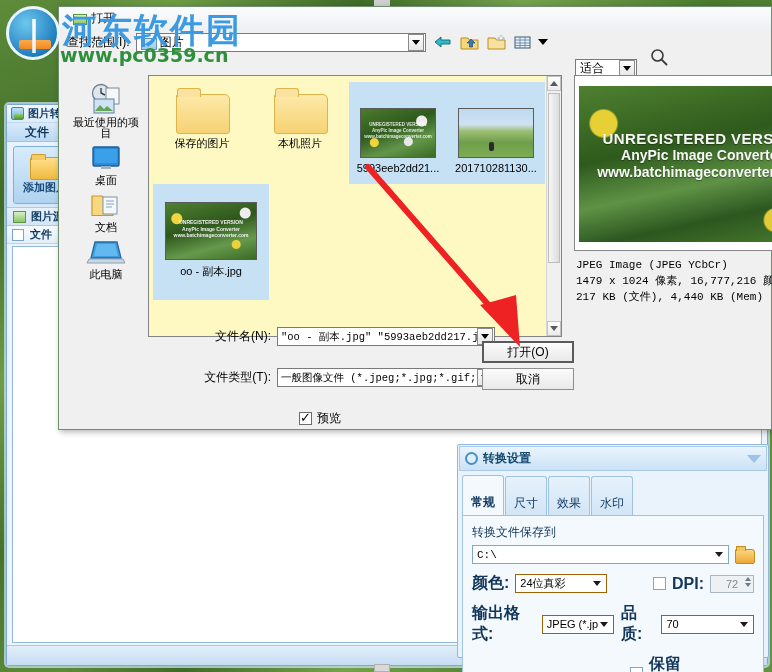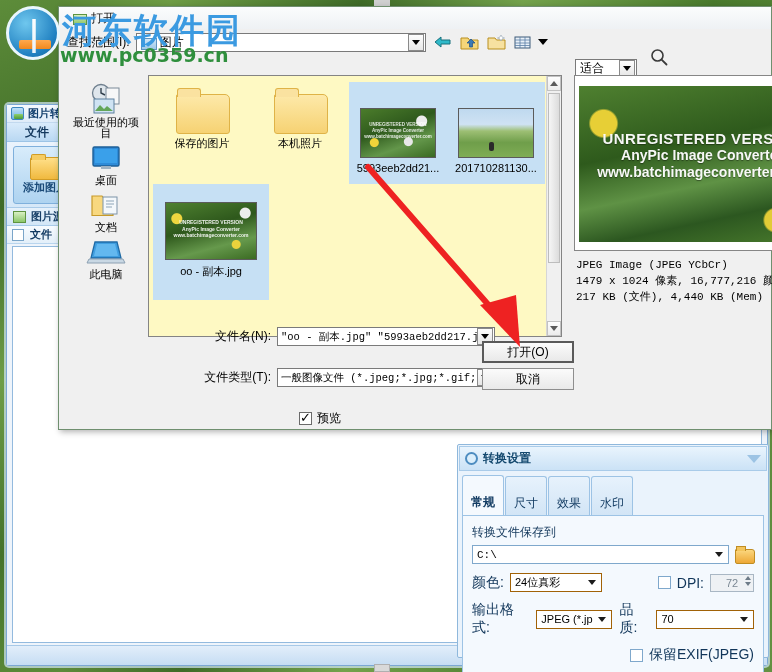--- a/index.html
+++ b/index.html
@@ -187,21 +187,21 @@
     width: 19px; height: 17px; position: relative; flex: none;
   }
   .cv-browse::before {
     content:""; position:absolute; left:0; top:3px; width:18px; height:13px;
     background: linear-gradient(#fbd77e,#eda836); border:1px solid #c08d22; border-radius:1px 3px 2px 2px;
   }
   .cv-browse::after {
     content:""; position:absolute; left:1px; top:0; width:8px; height:4px;
     background:#f3c55d; border:1px solid #c08d22; border-bottom:none;
   }
-  .cv-small { font-size: 14px; color: #11365a; }
+  .cv-small { font-size: 16px; color: #11365a; font-weight: bold; }
   .cv-combo {
     height: 19px; background: #fff; border: 1px solid #a16207;
     display: flex; align-items: center; padding-left: 4px;
     font-size: 11px; color: #000;
   }
   .cv-check {
     width: 13px; height: 13px; background: #fff; border: 1px solid #7fa8cc; flex:none;
   }
   .cv-spin {
     width: 44px; height: 18px; background: #eef1f4; border: 1px solid #a9b7c4;

